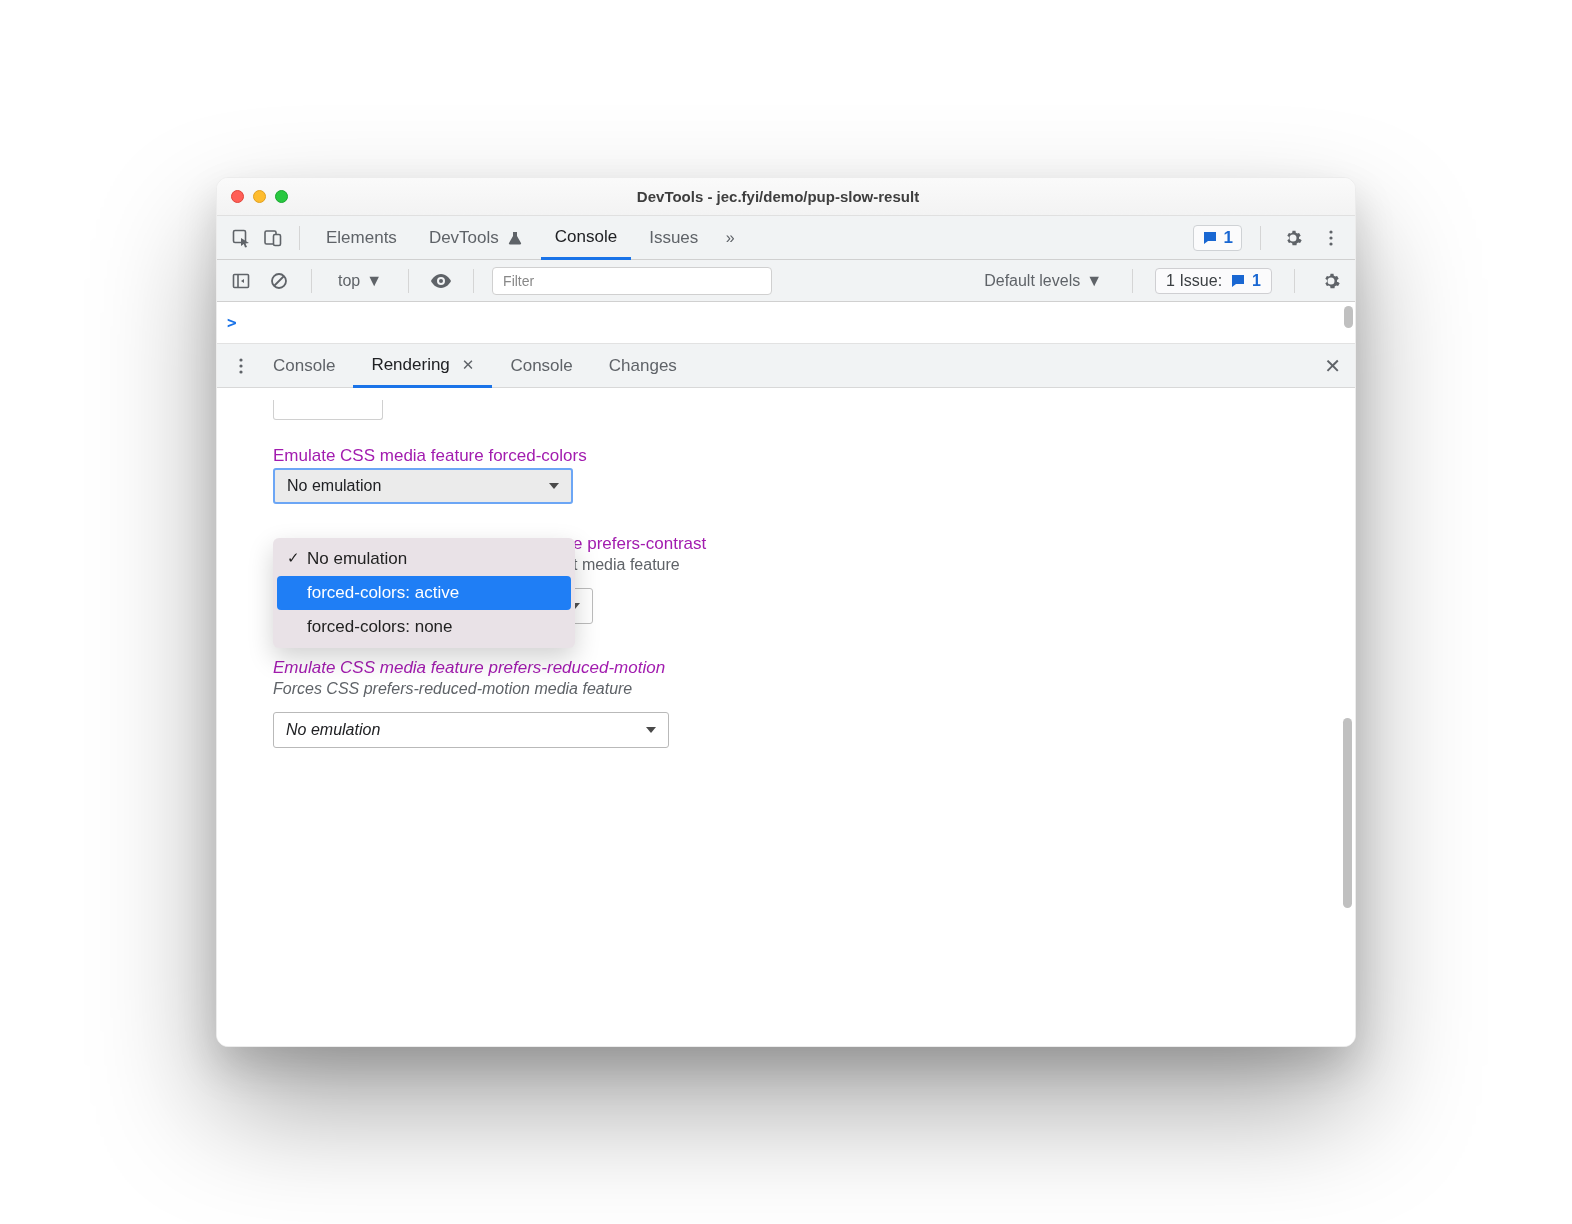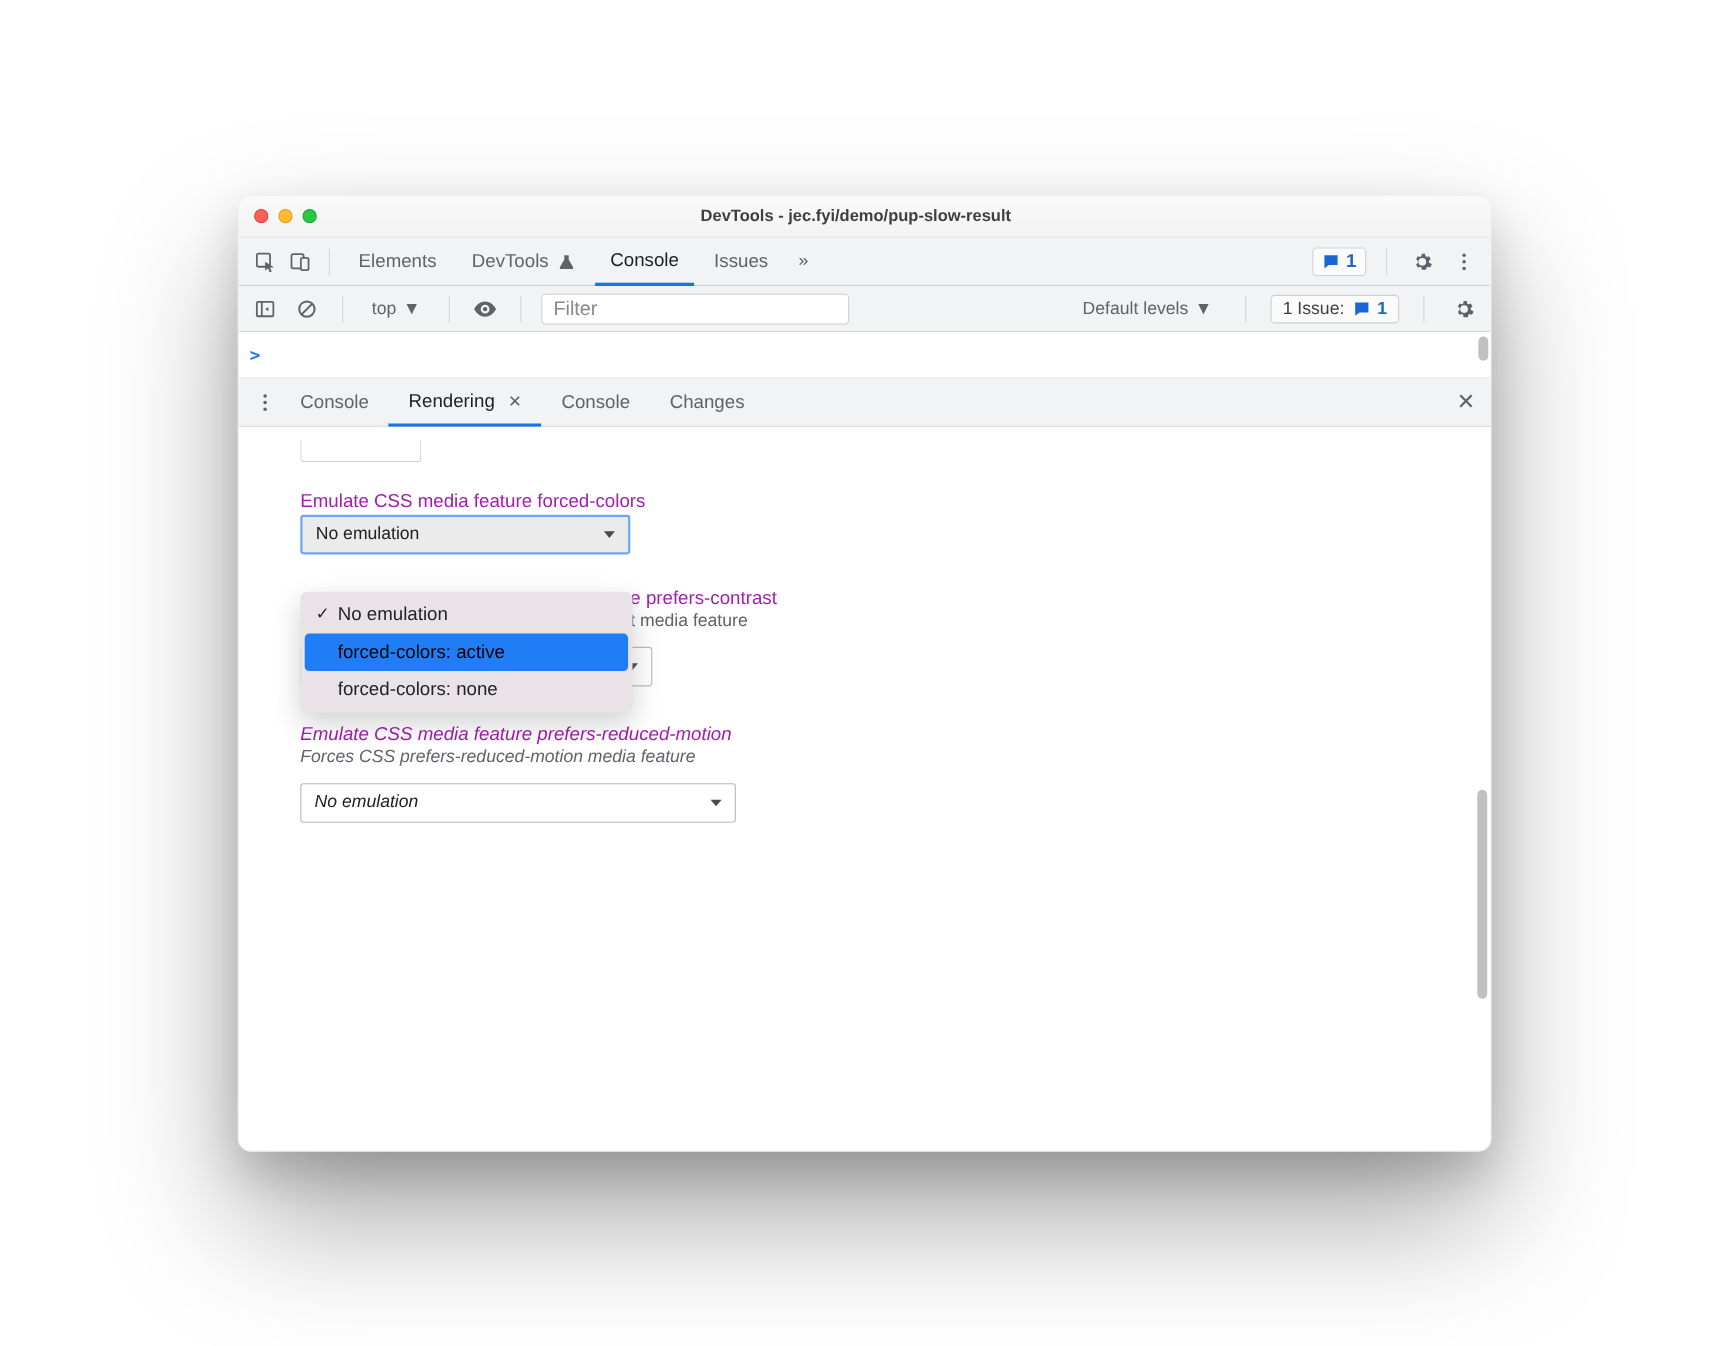--- a/index.html
+++ b/index.html
@@ -86,21 +86,21 @@
     display:flex; align-items:center; padding:0 10px; gap:10px;
     font-size:16px; color:#5f6368;
   }
   .pill {
     padding:2px 8px; border-radius:4px;
     display:inline-flex; align-items:center; gap:6px;
   }
   .filter-input {
     width: 280px; height: 28px;
     border:1px solid #d0d0d0; border-radius:4px;
-    padding:0 10px; font-size:18px; color:#ec4899;
+    padding:0 10px; font-size:14px; color:#ec4899;
     background:#fff;
   }
   .filter-input::placeholder { color:#888; }
   .console-bar .right { margin-left:auto; display:flex; align-items:center; gap:14px; }
   .issue-box {
     border:1px solid #cfcfd2; border-radius:4px; background:#fbfbfc;
     padding:3px 10px; display:inline-flex; align-items:center; gap:8px;
     color:#3c4043;
   }
   .issue-box .blue { color:#1967d2; display:inline-flex; align-items:center; gap:6px; font-weight:600;}
@@ -171,21 +171,21 @@
     font-size:17px;
   }
   .dropdown .opt {
     padding: 7px 12px 7px 30px;
     position:relative; border-radius:4px;
     color:#222;
   }
   .dropdown .opt.checked::before {
     content: "✓"; position:absolute; left:10px; top:7px; font-size:15px; color:#222;
   }
-  .dropdown .opt.hi { background:#1f7ef5; color:#000000; }
+  .dropdown .opt.hi { background:#1f7ef5; color:#ffffff; }
 
   .big-scroll {
     position:absolute; right:3px; top:330px; width:9px; height:190px;
     background:#c0c0c0; border-radius:5px;
   }
 
   svg { display:block; }
 </style>
 </head>
 <body>

